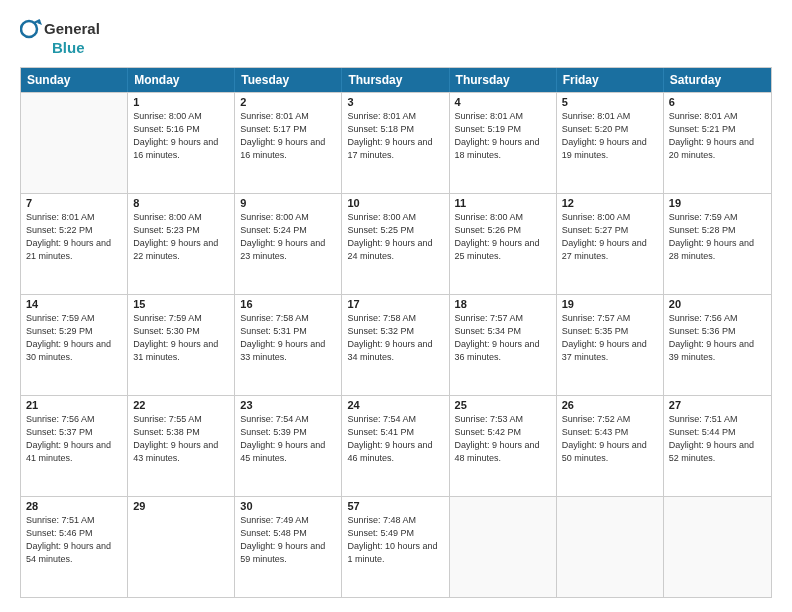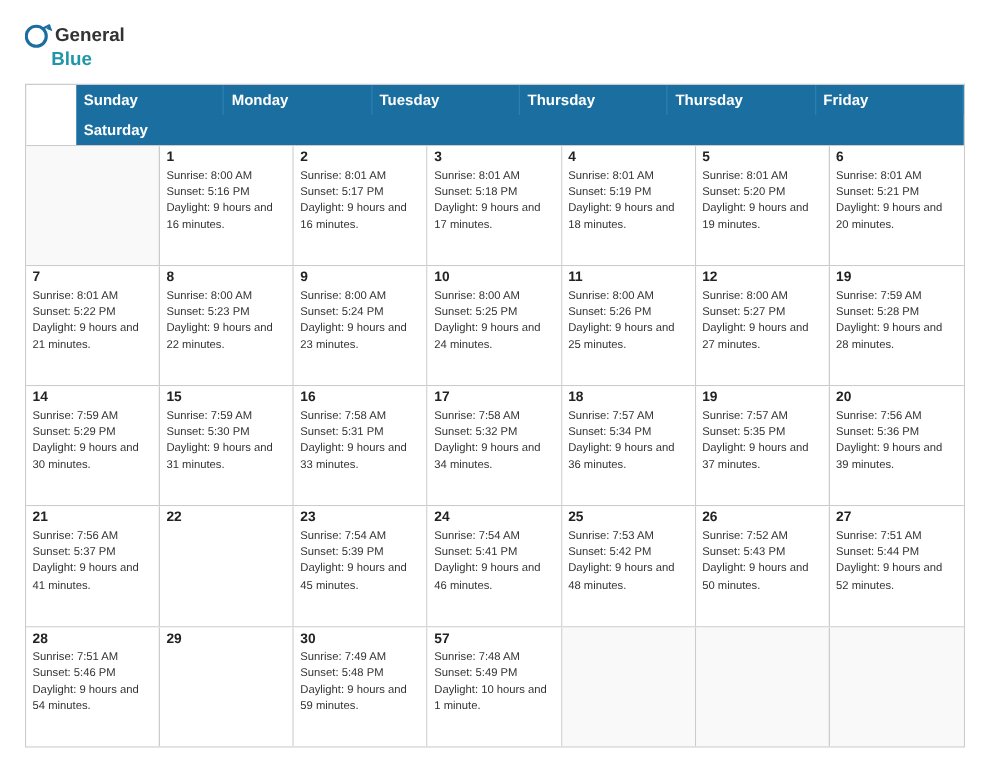--- a/index.html
+++ b/index.html
@@ -42,23 +42,22 @@
       color: #555;
     }
     .calendar {
       flex: 1;
       display: flex;
       flex-direction: column;
       border: 1px solid #ccc;
     }
     .cal-header {
       display: grid;
-      grid-template-columns: repeat(6, 1fr);
+      grid-template-columns: repeat(7, 1fr);
       background: #1a6fa0;
-      margin-left: 40px;
     }
     .cal-header-cell {
       color: #fff;
       font-size: 12px;
       font-weight: bold;
       padding: 5px 6px;
       border-right: 1px solid #2980b2;
       text-align: left;
     }
     .cal-header-cell:last-child {
@@ -112,21 +111,21 @@
     <div style="display:flex;align-items:center;gap:2px;">
       <div style="width:22px;height:22px;position:relative;">
         <svg width="22" height="22" viewBox="0 0 22 22">
           <circle cx="9" cy="11" r="8" fill="none" stroke="#1a6fa0" stroke-width="2.5"></circle>
           <line x1="14" y1="5" x2="20" y2="2" stroke="#1a6fa0" stroke-width="2"></line>
           <polygon points="20,2 22,7 17,5" fill="#1a6fa0"></polygon>
         </svg>
       </div>
       <span style="font-size:15px;font-weight:bold;color:#333;">General</span>
     </div>
-    <span style="font-size:15px;font-weight:bold;color:#2196a8;margin-left:21px;">Blue</span>
+    <span style="font-size:15px;font-weight:bold;color:#2196a8;margin-left:32px;">Blue</span>
   </div>
 </div>
     <div class="title-block">
       <div class="month-title"></div>
       <div class="subtitle"></div>
     </div>
   </div>
 
   <div class="calendar">
     <div class="cal-header" id="cal-header">
@@ -226,20 +225,21 @@
             <div class="cell-info">Sunrise: 7:56 AM<br>Sunset: 5:36 PM<br>Daylight: 9 hours and 39 minutes.</div>
           </div>
         </div>
         <div class="cal-row">
           <div class="cal-cell">
             <div class="day-num">21</div>
             <div class="cell-info">Sunrise: 7:56 AM<br>Sunset: 5:37 PM<br>Daylight: 9 hours and 41 minutes.</div>
           </div>
           <div class="cal-cell">
             <div class="day-num">22</div>
+            <div class="cell-info">Sunrise: 7:55 AM<br>Sunset: 5:38 PM<br>Daylight: 9 hours and 43 minutes.</div>
           </div>
           <div class="cal-cell">
             <div class="day-num">23</div>
             <div class="cell-info">Sunrise: 7:54 AM<br>Sunset: 5:39 PM<br>Daylight: 9 hours and 45 minutes.</div>
           </div>
           <div class="cal-cell">
             <div class="day-num">24</div>
             <div class="cell-info">Sunrise: 7:54 AM<br>Sunset: 5:41 PM<br>Daylight: 9 hours and 46 minutes.</div>
           </div>
           <div class="cal-cell">

